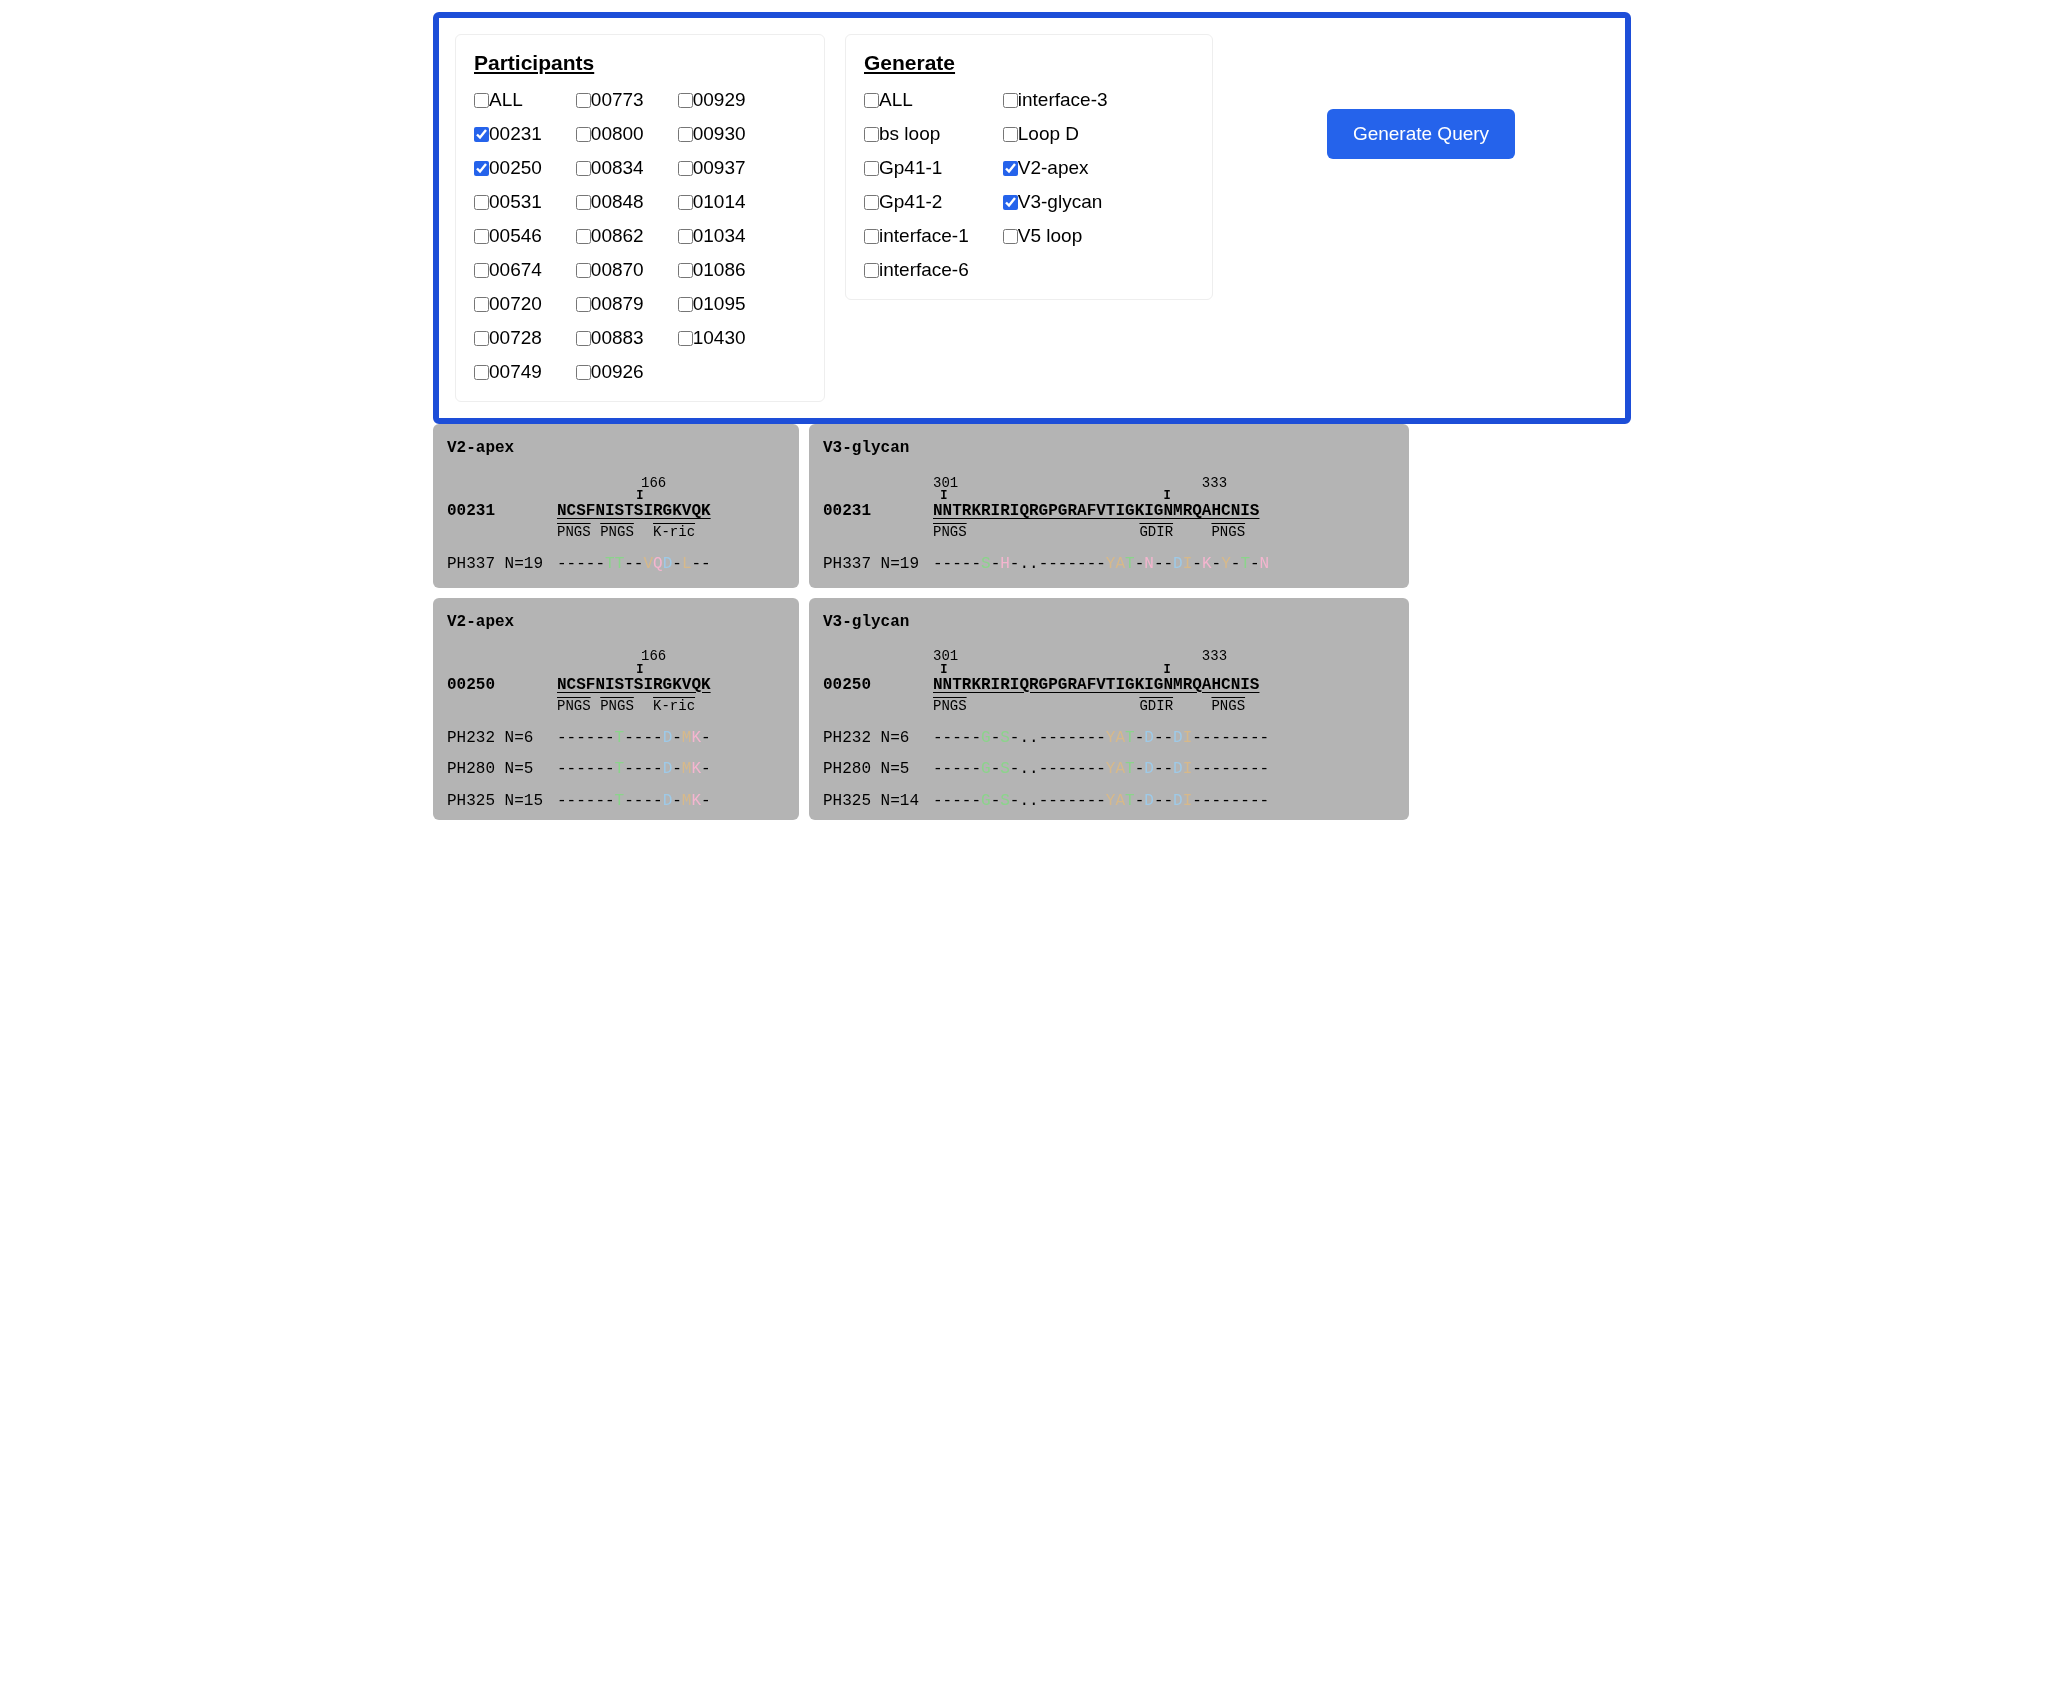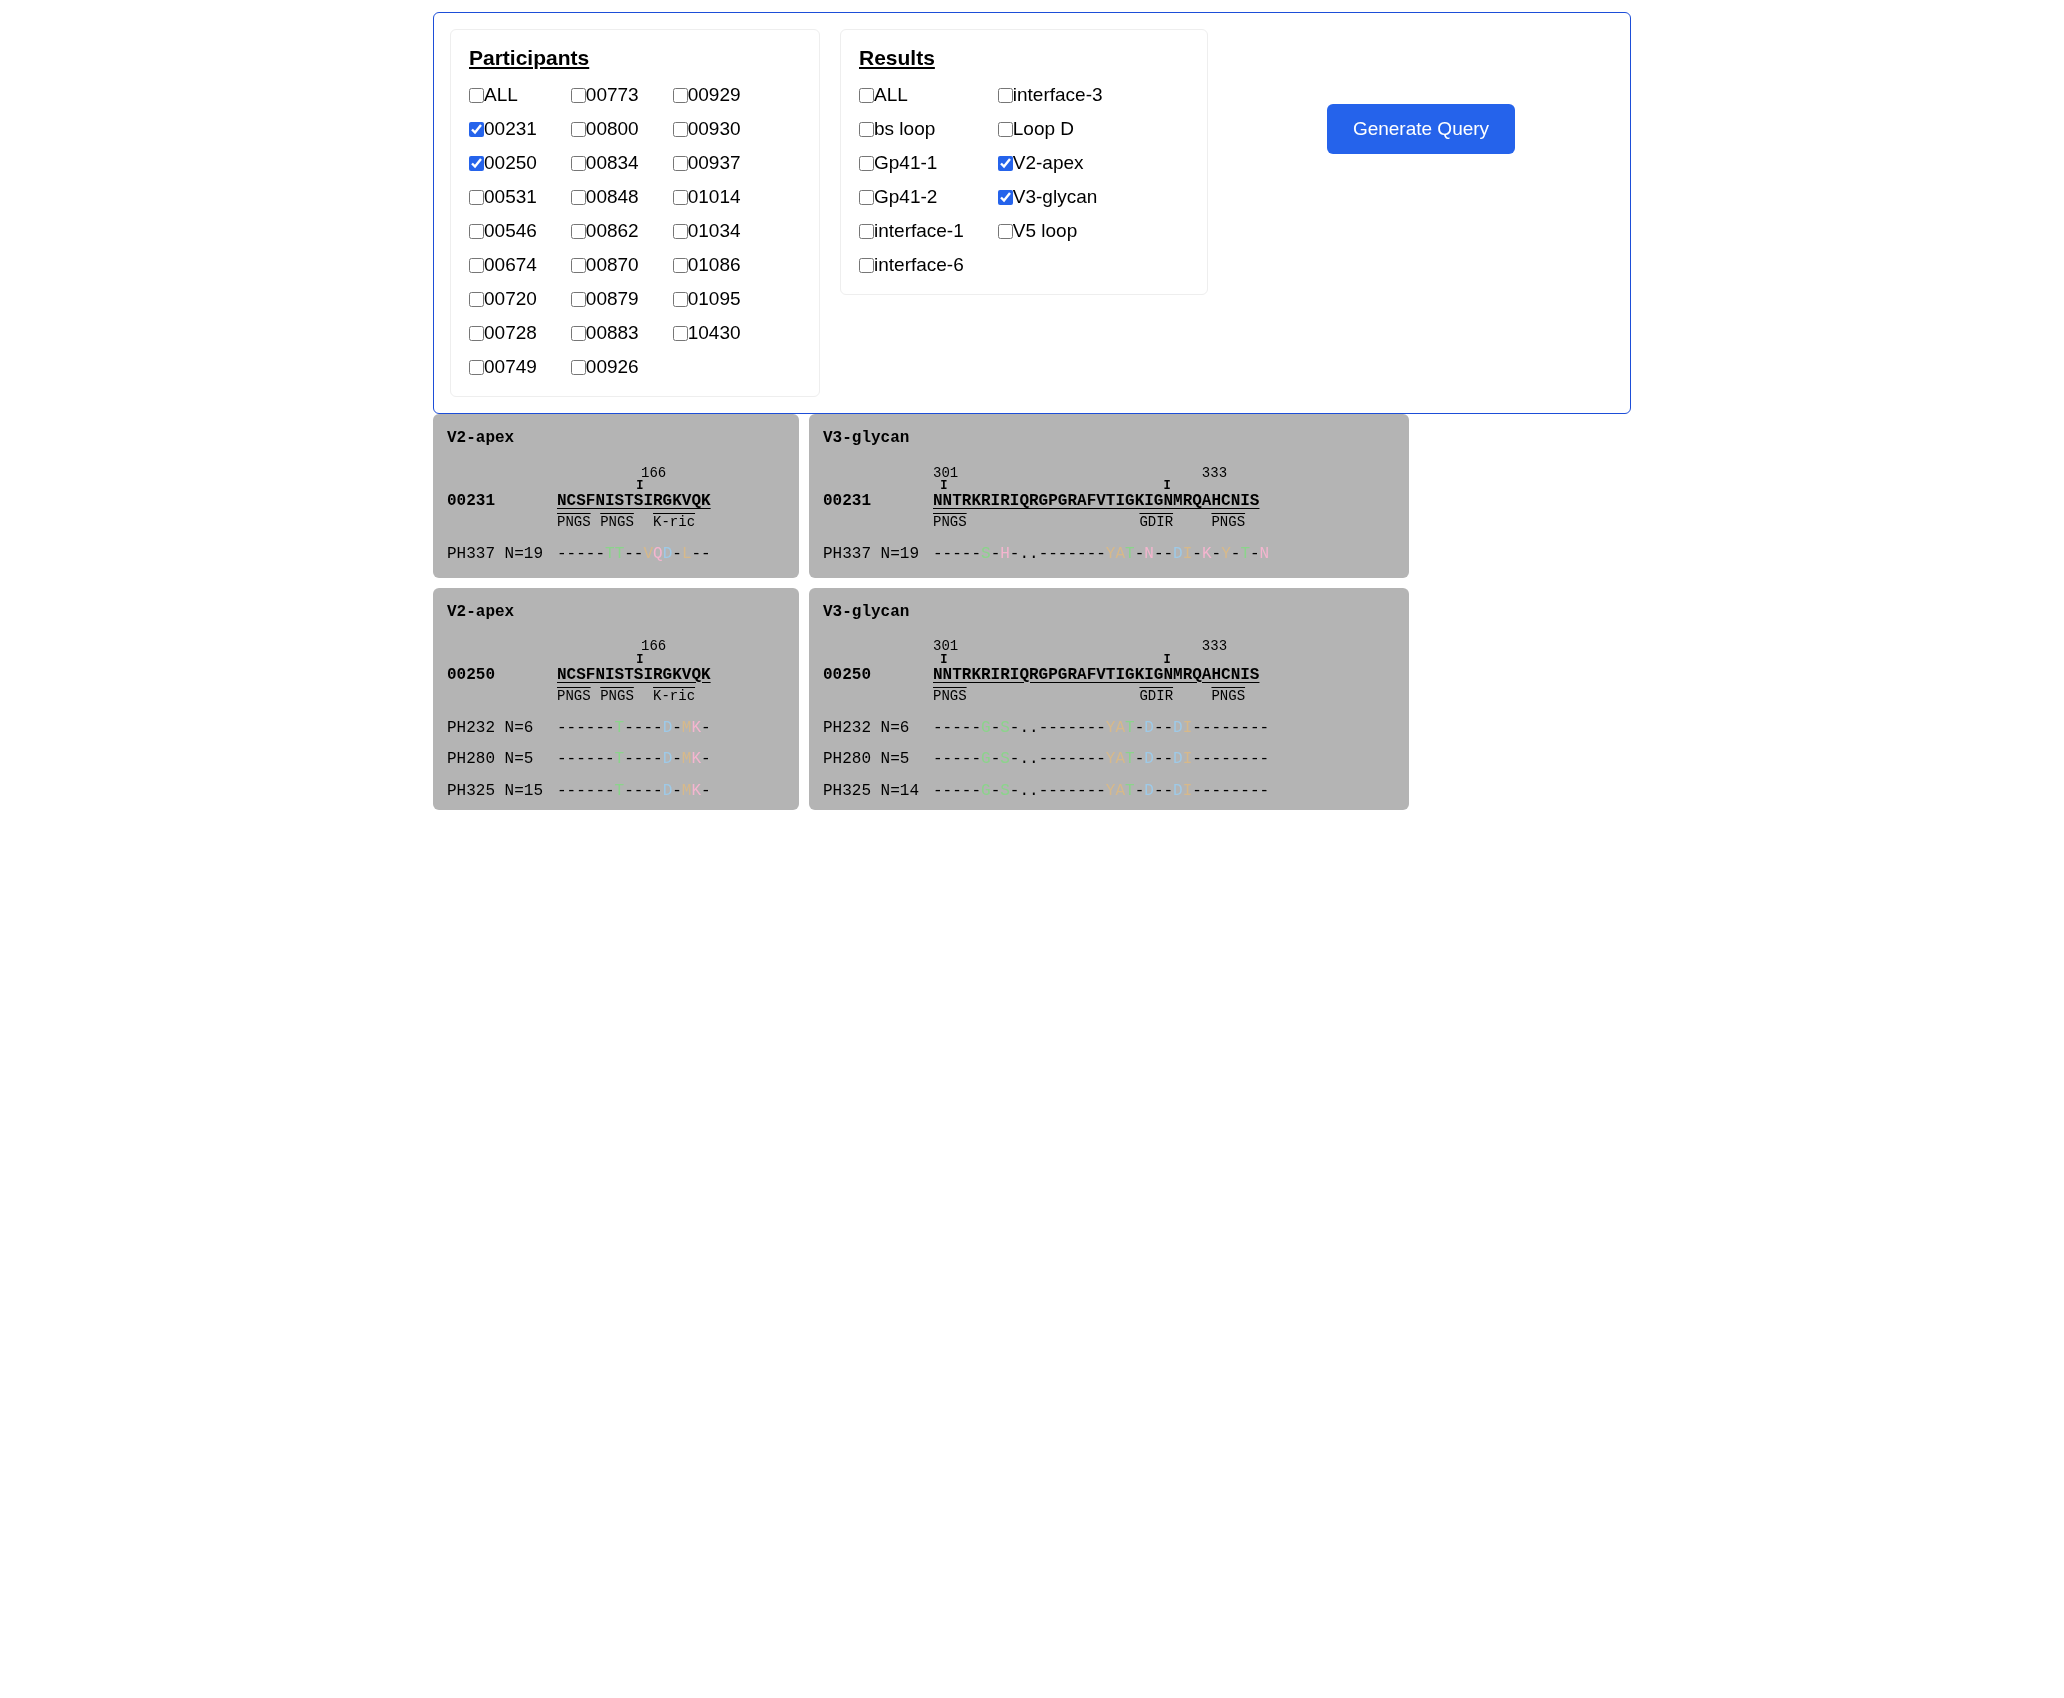--- a/index.html
+++ b/index.html
@@ -38,21 +38,21 @@
     border: 1px solid #e8c0c0;
     border-radius: 50%;
     display: flex;
     align-items: center;
     justify-content: center;
     cursor: pointer;
     background: #fff;
   }
   .collapse-btn svg { width: 12px; height: 12px; }
   .filters-wrap {
-    border: 1px solid #1d4ed8;
+    border: 6px solid #1d4ed8;
     border-radius: 6px;
     padding: 16px;
     display: flex;
     gap: 20px;
     align-items: flex-start;
   }
   .panel {
     background: #fff;
     border: 1px solid #eee;
     border-radius: 6px;
@@ -271,21 +271,21 @@
             </label>
             <label class="check-row">
               <input type="checkbox" style="">
               <span>10430</span>
             </label>
           </div>
         </div>
     </div>
 
     <div class="panel" style="min-width:368px">
-      <h2 class="panel-title">Results</h2>
+      <h2 class="panel-title">Generate</h2>
       <div class="cols" id="epitopes-cols">
           <div class="col">
             <label class="check-row">
               <input type="checkbox" style="">
               <span>ALL</span>
             </label>
             <label class="check-row">
               <input type="checkbox" style="">
               <span>bs loop</span>
             </label>

